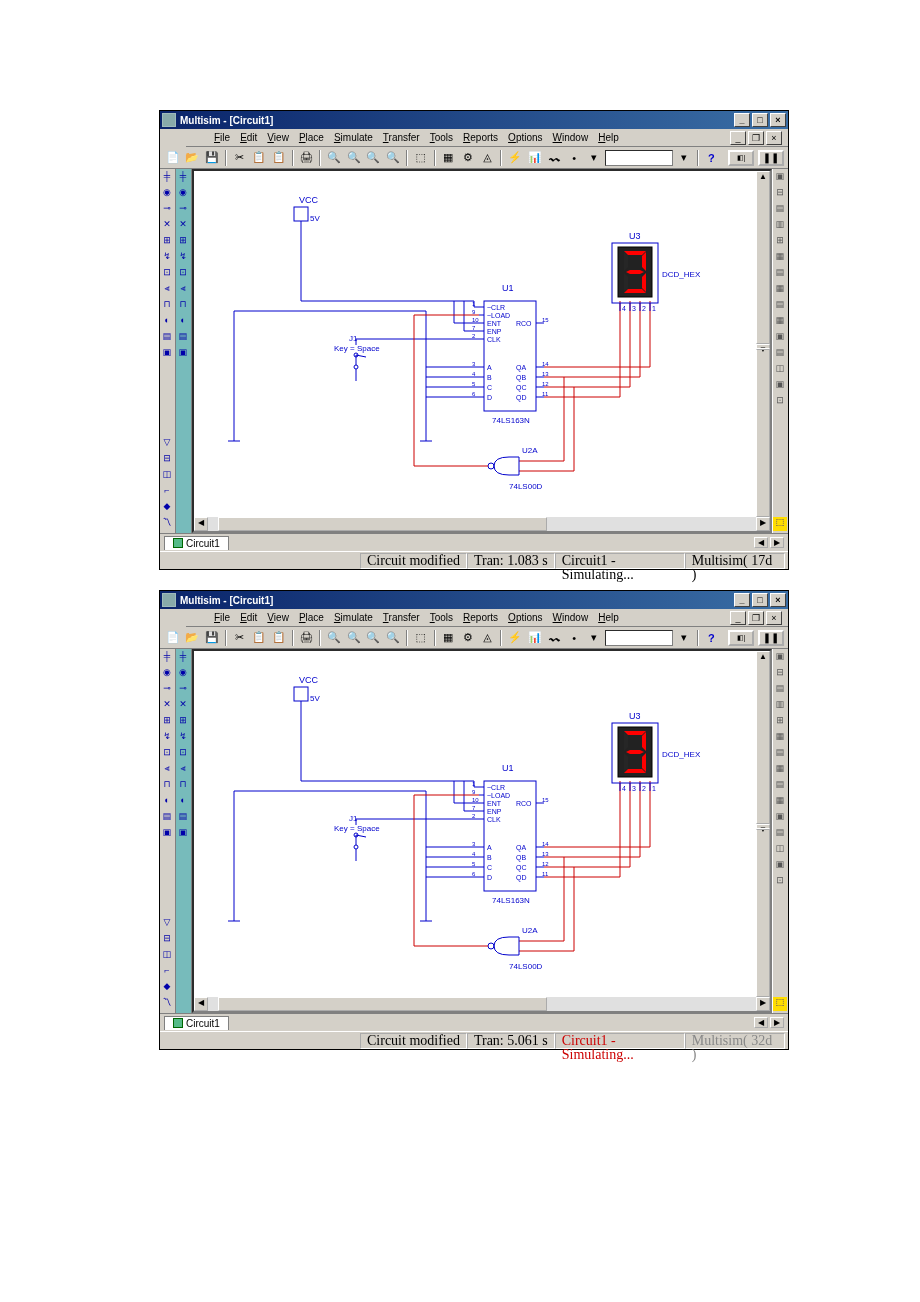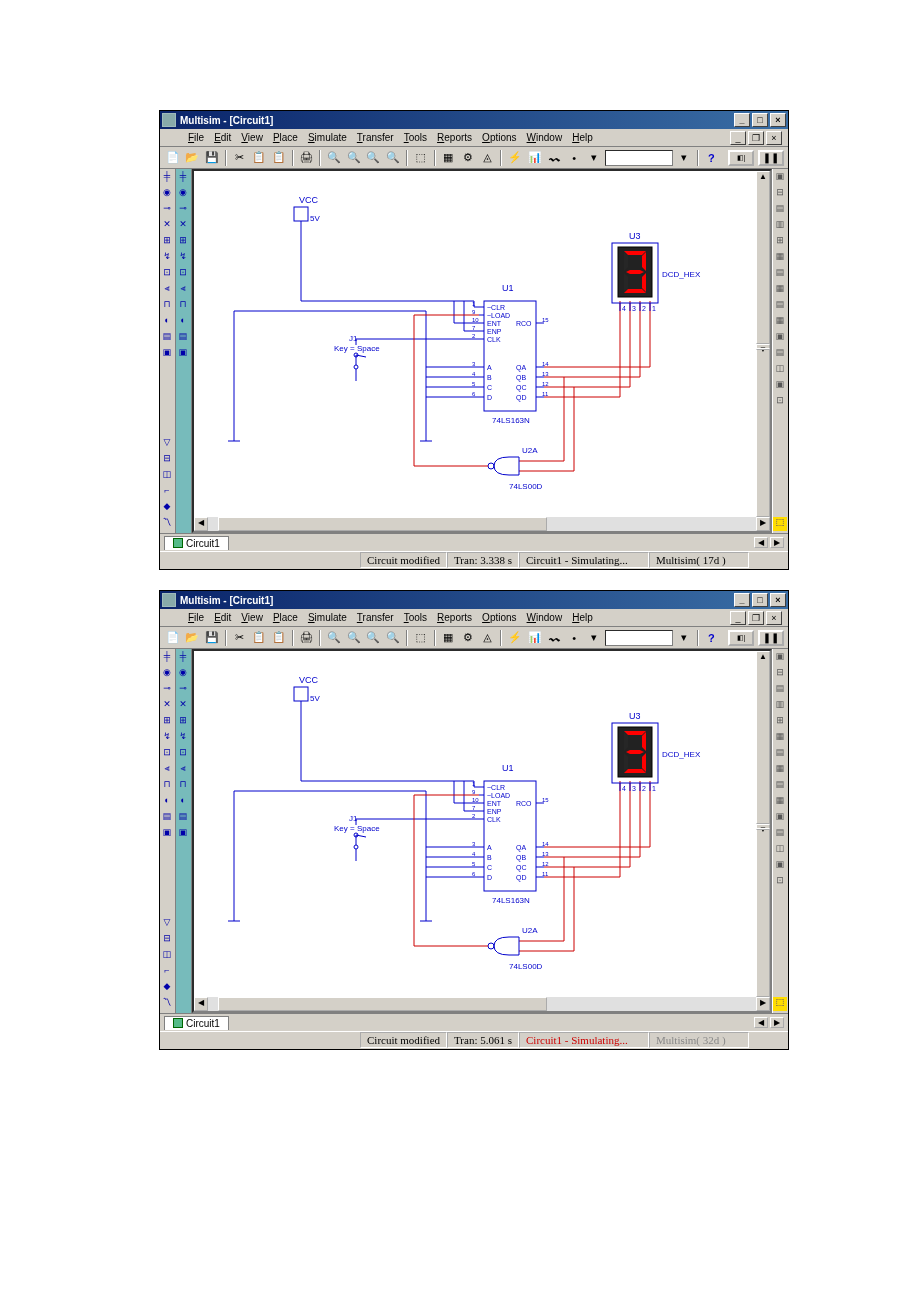--- a/index.html
+++ b/index.html
@@ -20,20 +20,21 @@
   .winbtns { display: flex; gap: 2px; }
   .winbtn {
     width: 16px; height: 14px; background: #d4d0c8; border: 1px solid #fff;
     border-right-color: #404040; border-bottom-color: #404040; font-size: 9px;
     display: flex; align-items: center; justify-content: center; color: #000;
   }
   .menubar {
     height: 18px; background: #d4d0c8; display: flex; align-items: center;
     padding: 8px 6px; gap: 10px; font-size: 10px; font-family: Tahoma, sans-serif;
     border-bottom: 1px solid #808080;
+    margin-left: 26px;
   }
   .menubar span u { text-decoration: underline; }
   .menubar .mdi-btns { margin-left: auto; display:flex; gap:2px; }
   .toolbar {
     height: 22px; background: #d4d0c8; border-bottom: 1px solid #808080;
     display: flex; align-items: center; padding: 0 4px; gap: 2px;
   }
   .tbtn {
     width: 18px; height: 18px; border: 1px solid transparent;
     display: flex; align-items: center; justify-content: center;
@@ -65,21 +66,21 @@
     display: flex; align-items: center; padding: 0 4px; gap: 4px;
   }
   .tab {
     padding: 1px 8px; background: #fff; border: 1px solid #808080;
     border-bottom: none; font-size: 10px; display:flex; align-items:center; gap:3px;
   }
   .tabicon { width:10px;height:10px; background:#5b8; border:1px solid #060;}
   .tabarrows { margin-left:auto; display:flex; gap:2px; }
   .statusbar {
     height: 18px; background: #d4d0c8; border-top: 1px solid #fff;
-    display: flex; align-items: flex-start; font-size: 11px; font-family: Tahoma;
+    display: flex; align-items: flex-end; font-size: 14px; font-family: Tahoma;
   }
   .status-cell { padding: 0 6px; border: 1px inset #fff; height: 16px; line-height: 14px; }
   .red { color: #c00; }
   
   .seg-lit { fill: #f00; }
   .seg-off { fill: #444; opacity: 0.15; }
 </style>
 </head>
 <body>
 
@@ -349,21 +350,21 @@
           <span>Circuit1</span>
         </div>
       <div class="tabarrows">
           <div class="sbtn">◀</div>
           <div class="sbtn">▶</div>
         </div>
     </div>
     <div class="statusbar">
       <div style="width:200px"></div>
       <div class="status-cell">Circuit modified</div>
-      <div class="status-cell">Tran: 3.338 s</div>
+      <div class="status-cell">Tran: 1.083 s</div>
       <div class="status-cell " style="width:130px">Circuit1 - Simulating...</div>
       <div class="status-cell" style=";width:100px">Multisim( 17d )</div>
     </div>
   </div>
   <div class="app-window">
     <div class="titlebar">
       <div class="ti"></div>
       <span>Multisim - [Circuit1]</span>
       <div class="spacer"></div>
       <div class="winbtns">

